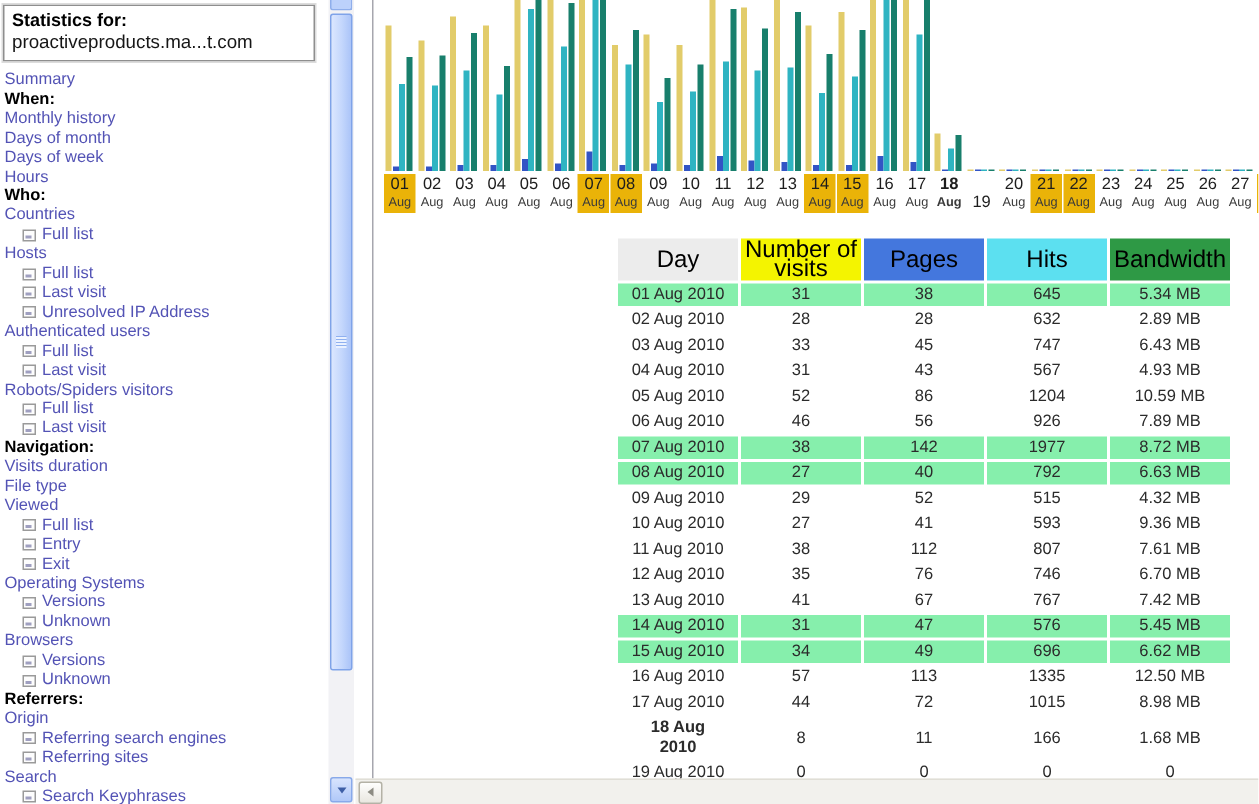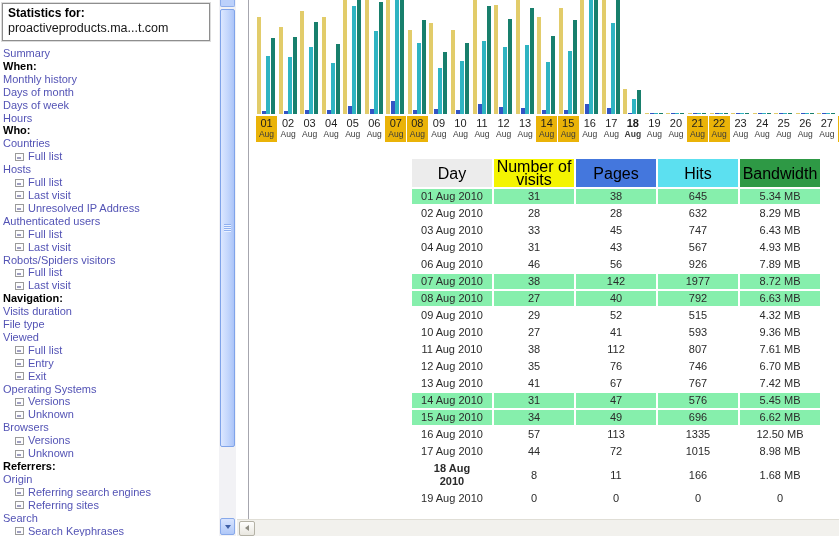--- a/index.html
+++ b/index.html
@@ -417,21 +417,21 @@
       <div class="day-mon">Aug</div>
     </div>
     <div class="day-label" style="left: 344.8px;">
       <div class="day-num">17</div>
       <div class="day-mon">Aug</div>
     </div>
     <div class="day-label today" style="left: 366.35px;">
       <div class="day-num">18</div>
       <div class="day-mon">Aug</div>
     </div>
-    <div class="day-label" style="left: 387.9px;">
+    <div class="day-label" style="left: 387.9px; margin-top: 12px;">
       <div class="day-num">19</div>
       <div class="day-mon">Aug</div>
     </div>
     <div class="day-label" style="left: 409.45px;">
       <div class="day-num">20</div>
       <div class="day-mon">Aug</div>
     </div>
     <div class="day-label weekend" style="left: 431px;">
       <div class="day-num">21</div>
       <div class="day-mon">Aug</div>
@@ -482,35 +482,42 @@
         <td>31</td>
         <td>38</td>
         <td>645</td>
         <td>5.34 MB</td>
       </tr>
       <tr>
         <td>02 Aug 2010</td>
         <td>28</td>
         <td>28</td>
         <td>632</td>
-        <td>8.29 MB</td>
+        <td>2.89 MB</td>
       </tr>
       <tr>
         <td>03 Aug 2010</td>
         <td>33</td>
         <td>45</td>
         <td>747</td>
         <td>6.43 MB</td>
       </tr>
       <tr>
         <td>04 Aug 2010</td>
         <td>31</td>
         <td>43</td>
         <td>567</td>
         <td>4.93 MB</td>
+      </tr>
+      <tr>
+        <td>05 Aug 2010</td>
+        <td>52</td>
+        <td>86</td>
+        <td>1204</td>
+        <td>10.59 MB</td>
       </tr>
       <tr>
         <td>06 Aug 2010</td>
         <td>46</td>
         <td>56</td>
         <td>926</td>
         <td>7.89 MB</td>
       </tr>
       <tr class="weekend">
         <td>07 Aug 2010</td>

